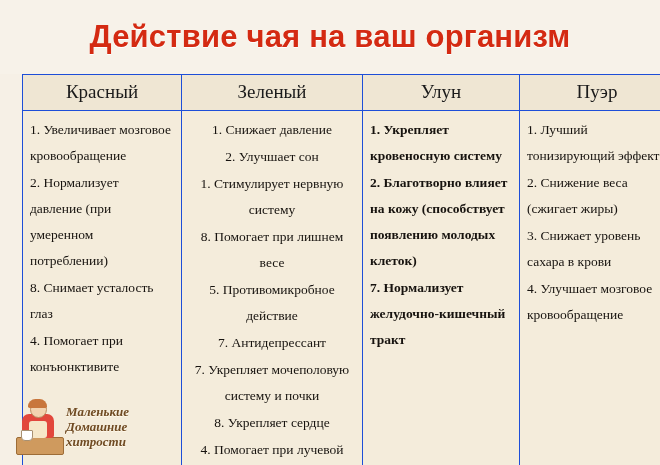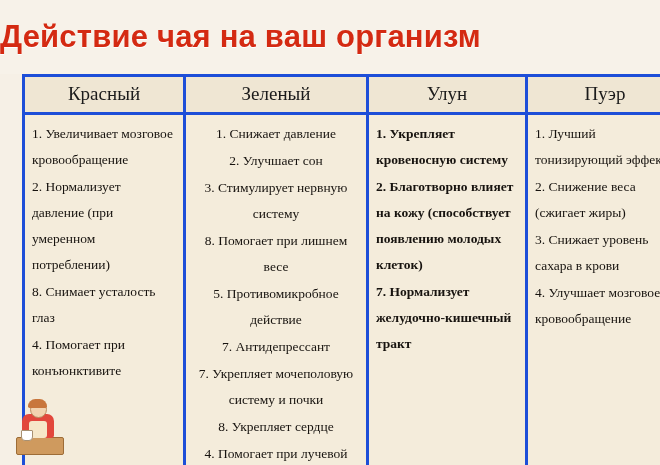--- a/index.html
+++ b/index.html
@@ -17,20 +17,21 @@
   .page {
     position: relative;
     width: 660px;
     height: 465px;
     background: #f6f0e6;
   }
   .title-band {
     height: 74px;
     display: flex;
     align-items: center;
+    justify-content: center;
     background: #f7f2e9;
   }
   .title {
     font-family: "Liberation Sans", sans-serif;
     font-weight: bold;
     font-size: 31px;
     color: #d42a12;
     letter-spacing: 0.2px;
     white-space: nowrap;
     text-shadow: 0 1px 0 #ffffff;
@@ -38,21 +39,21 @@
   .table-wrap {
     padding: 0 22px;
   }
   table.tea {
     width: 616px;
     border-collapse: collapse;
     background: #f3ead9;
     table-layout: fixed;
   }
   table.tea th, table.tea td {
-    border: 3px solid #1d4ed8;
+    border: 1px solid #1d4ed8;
     vertical-align: top;
   }
   table.tea th {
     background: #efe6d3;
     text-align: center;
     font-family: "Liberation Serif", serif;
     font-weight: normal;
     font-size: 19px;
     color: #1b1b1b;
     padding: 6px 4px 7px;
@@ -197,21 +198,21 @@
         <tr>
           <td class="col-red">
             <p class="item">1. Увеличивает мозговое кровообращение</p>
             <p class="item">2. Нормализует давление (при умеренном потреблении)</p>
             <p class="item">8. Снимает усталость глаз</p>
             <p class="item">4. Помогает при конъюнктивите</p>
           </td>
           <td class="col-green">
             <p class="item">1. Снижает давление</p>
             <p class="item">2. Улучшает сон</p>
-            <p class="item">3. Стимулирует нервную систему</p>
+            <p class="item">1. Стимулирует нервную систему</p>
             <p class="item">8. Помогает при лишнем весе</p>
             <p class="item">5. Противомикробное действие</p>
             <p class="item">7. Антидепрессант</p>
             <p class="item">7. Укрепляет мочеполовую систему и почки</p>
             <p class="item">8. Укрепляет сердце</p>
             <p class="item">4. Помогает при лучевой болезни</p>
           </td>
           <td class="col-oolong">
             <p class="item">1. Укрепляет кровеносную систему</p>
             <p class="item">2. Благотворно влияет на кожу (способствует появлению молодых клеток)</p>
@@ -230,16 +231,21 @@
 
   <div class="logo">
     <div class="logo-figure">
       <div class="fig-table"></div>
       <div class="fig-body"></div>
       <div class="fig-apron"></div>
       <div class="fig-head"></div>
       <div class="fig-hair"></div>
       <div class="fig-cup"></div>
     </div>
+    <div class="logo-text">
+      <div class="logo-line l1">Маленькие</div>
+      <div class="logo-line l2">Домашние</div>
+      <div class="logo-line l3">хитрости</div>
+    </div>
   </div>
 
 
 </div>
 
 </body></html>

